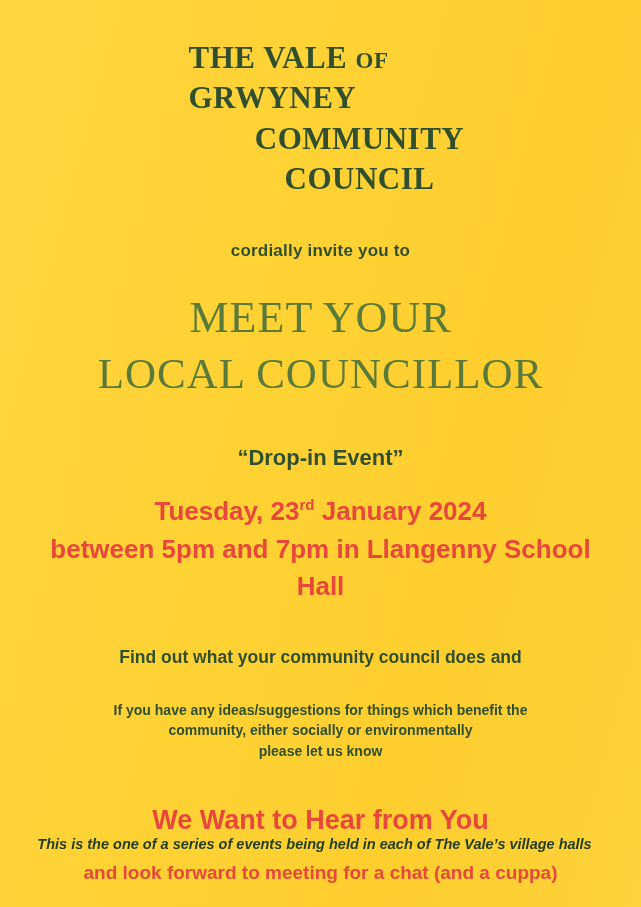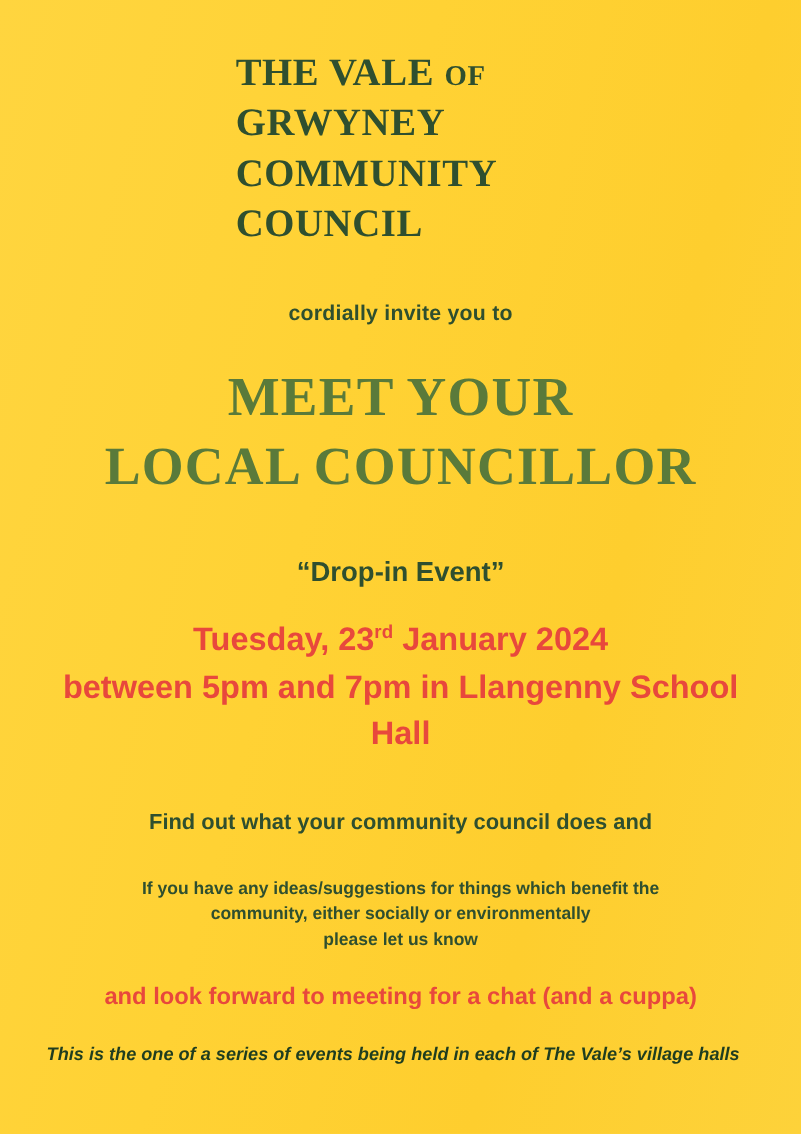--- a/index.html
+++ b/index.html
@@ -33,34 +33,35 @@
     width: 420px;
     text-align: left;
     padding-left: 78px;
     box-sizing: border-box;
   }
   .org-title .small-of {
     font-size: 23px;
   }
   .org-line2 {
     margin-top: 2px;
+    text-align: center;
   }
   .invite {
     margin-top: 42px;
     color: #2f4f2f;
     font-size: 17px;
     font-weight: bold;
     letter-spacing: 0.2px;
     text-align: center;
   }
   .headline {
     margin-top: 30px;
     font-family: "Liberation Serif", serif;
     color: #5a7a3a;
-    font-weight: bold;
+    font-weight: normal;
     font-size: 44px;
     line-height: 1.22;
     letter-spacing: 1px;
   }
   .headline .l2 {
     font-size: 43px;
     display: block;
     margin-top: 4px;
   }
   .dropin {
@@ -152,17 +153,18 @@
   <div class="body-block">
     <div>Find out what your community council does and</div>
   </div>
 
   <div class="body-block2">
     <div>If you have any ideas/suggestions for things which benefit the</div>
     <div>community, either socially or environmentally</div>
     <div>please let us know</div>
   </div>
 
+  <div class="cta">We Want to Hear from You</div>
   <div class="cta-sub">and look forward to meeting for a chat (and a cuppa)</div>
 
   <div class="footnote">This is the one of a series of events being held in each of The Vale’s village halls</div>
 
 </div>
 
 </body></html>

